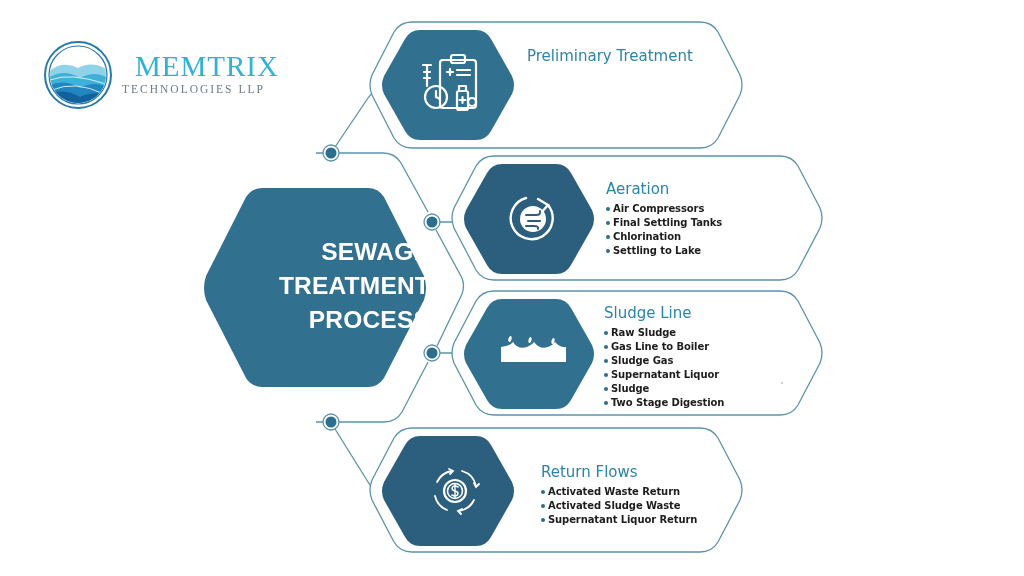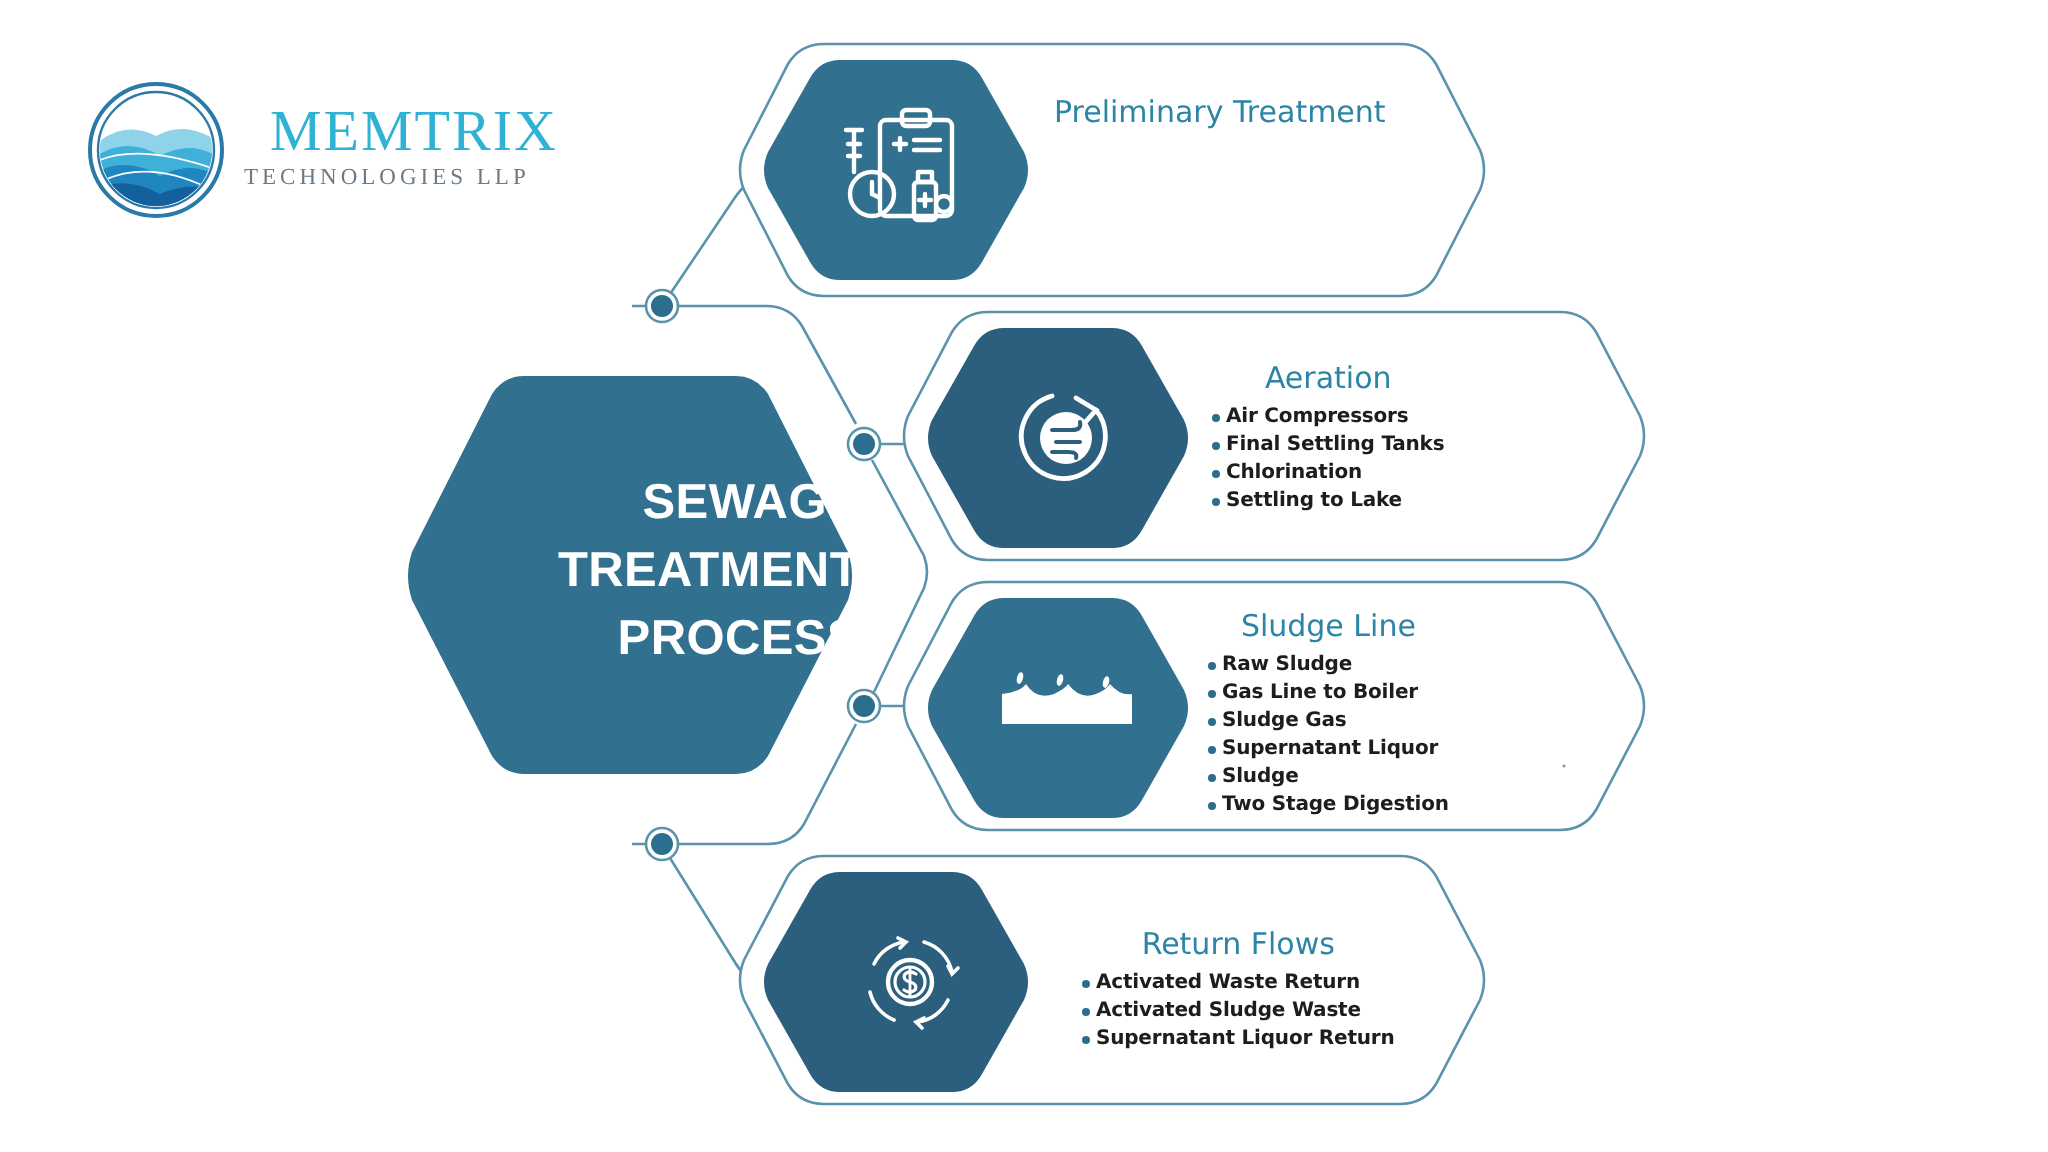--- a/index.html
+++ b/index.html
@@ -11,21 +11,21 @@
     #logo { left: 42px; top: 38px; width: 230px; height: 74px; }
     #logo-name { position: absolute; left: 78px; top: 14px; font-family: "Liberation Serif", serif; font-size: 29px; letter-spacing: 1px; color: #2fb2d4; line-height: 1; margin-left: 15px; }
     #logo-tag { position: absolute; left: 80px; top: 46px; font-family: "Liberation Serif", serif; font-size: 11.5px; letter-spacing: 2px; color: #6a7a86; line-height: 1; }
 
     
     #center-title { position: absolute; left: 200px; top: 235px; width: 230px; text-align: right; color: #ffffff; font-family: "Liberation Sans", sans-serif; font-weight: 700; font-size: 24.5px; line-height: 34px; letter-spacing: 0.2px; }
     #center-title div { white-space: nowrap; }
 
     
     .card-text { position: absolute; }
-    .card-title { font-family: "DejaVu Sans", sans-serif; font-size: 15px; color: #2c84a6; line-height: 18px; margin-bottom: 4px; white-space: nowrap; text-align: center; }
+    .card-title { font-family: "DejaVu Sans", sans-serif; font-size: 15px; color: #2c84a6; line-height: 18px; margin-bottom: 4px; white-space: nowrap; }
     .card-list { margin: 0; padding: 0; list-style: none; }
     .card-list li { position: relative; font-family: "DejaVu Sans", sans-serif; font-weight: 700; font-size: 10px; color: #1d1d1d; line-height: 14px; padding-left: 7px; white-space: nowrap; letter-spacing: -0.1px; }
     .card-list li .bullet { position: absolute; left: 0; top: 5px; width: 4px; height: 4px; border-radius: 50%; background: #2c6e8d; }
   </style>
 </head>
 <body>
 
 <div id="stage">
   <svg width="1024" height="576" viewBox="0 0 1024 576" xmlns="http://www.w3.org/2000/svg" style="position:absolute;left:0;top:0;">
 

